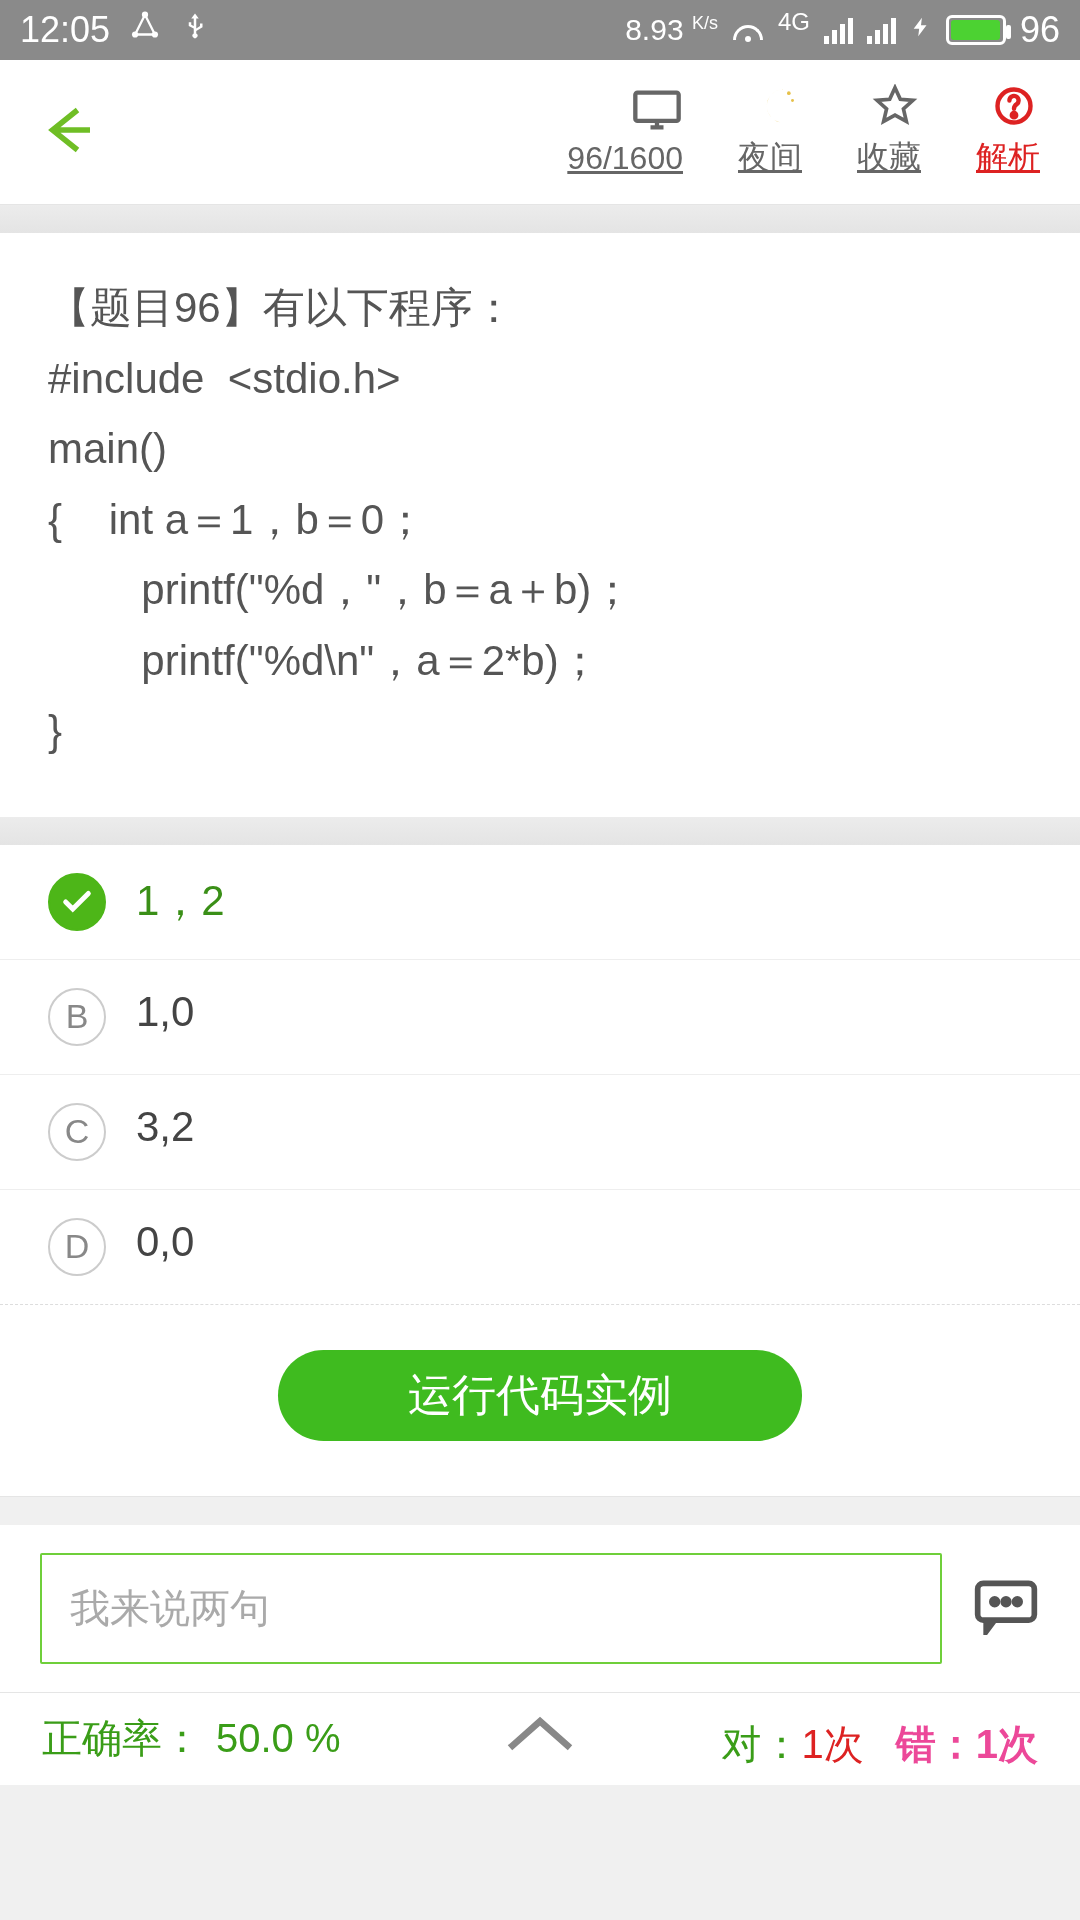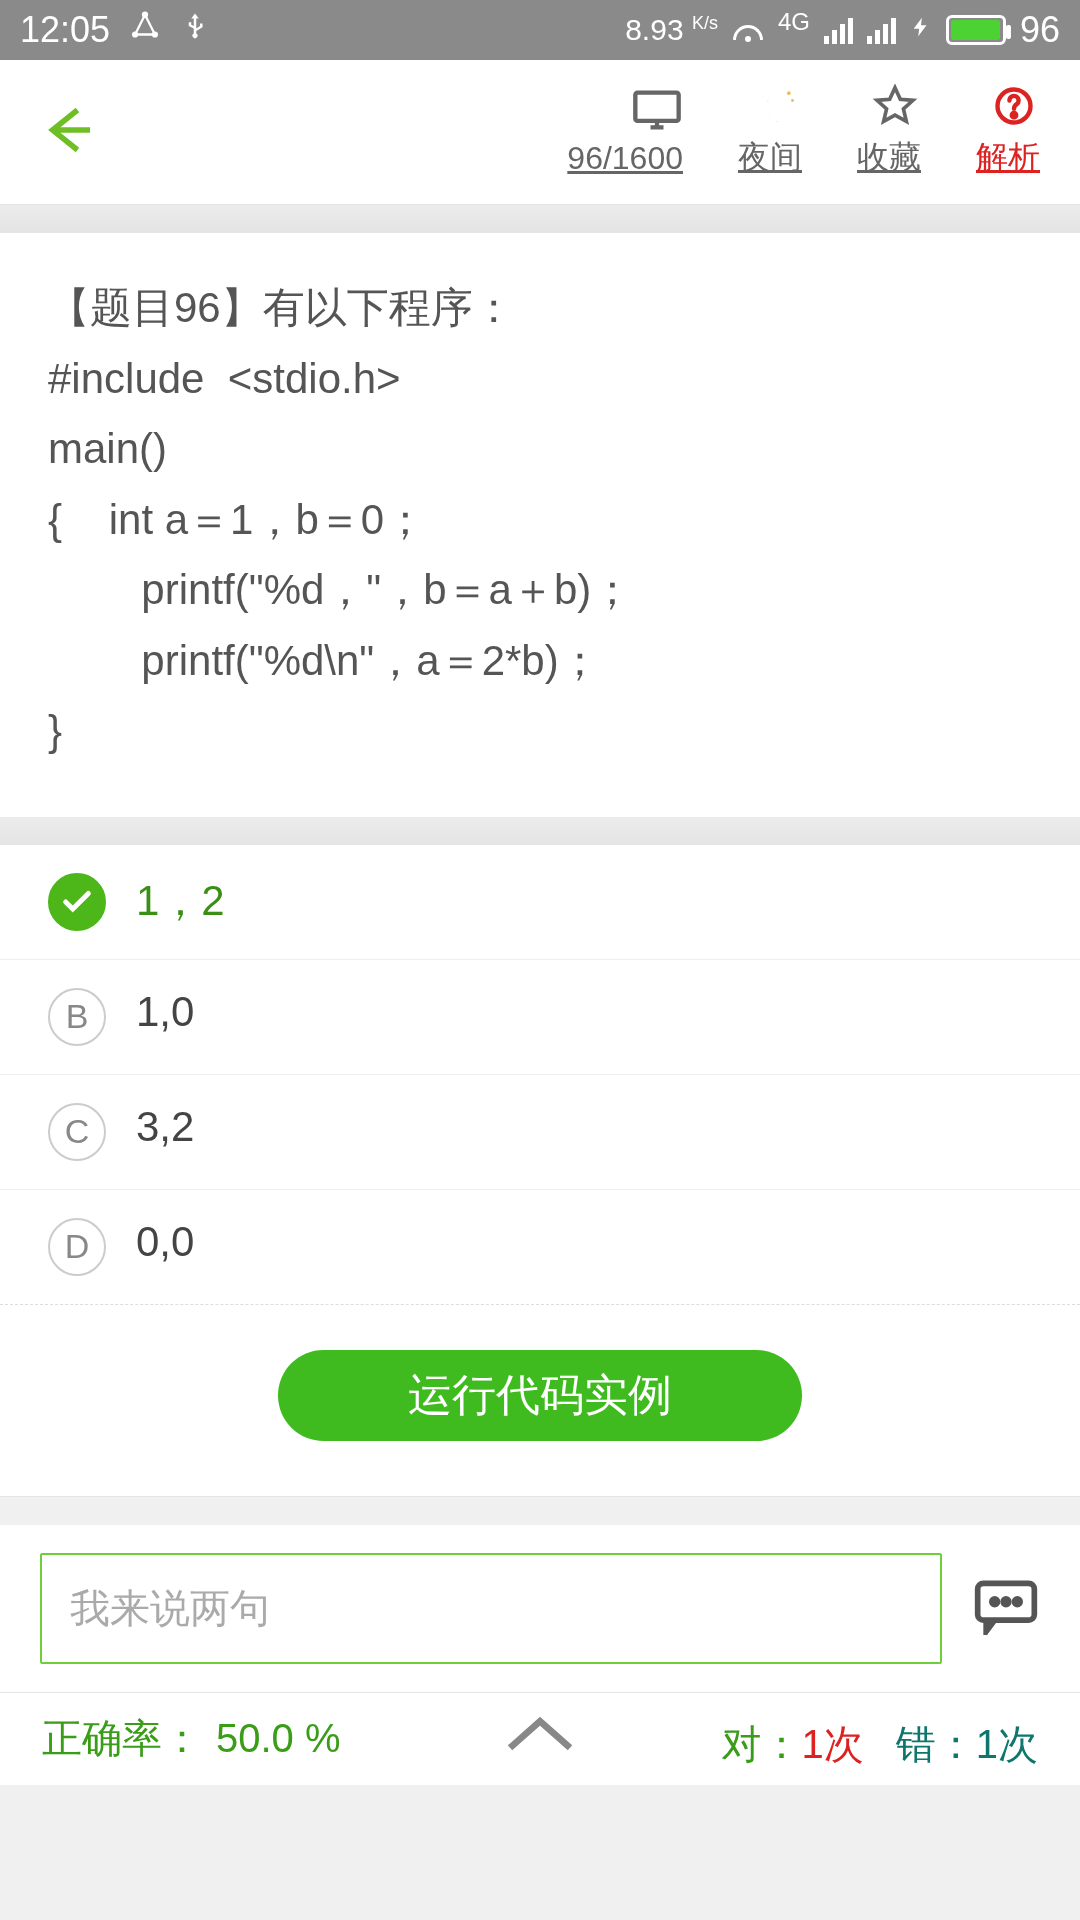--- a/index.html
+++ b/index.html
@@ -110,21 +110,21 @@
 }
 .footer .rate-label { color:#3a9d18; }
 .footer .rate-val { color:#3a9d18; margin-left:14px;}
 .footer .chevron {
   position:absolute; left:50%; top:50%; transform:translate(-50%,-50%);
 }
 .footer .chevron svg { width:80px; height:40px; color:#888; }
 .footer .right { margin-left:auto; display:flex; gap:32px;margin-top:12px;}
 .footer .ok { color:#3a9d18; }
 .footer .ok b { color:#d22; font-weight:normal;}
-.footer .bad { color:#0f766e; }
+.footer .bad { color:#ec4899;font-weight:bold; }
 </style>
 </head>
 <body>
 
 <div class="status-bar">
   <div class="status-left">
     <span>12:05</span>
     <span>
       <svg viewBox="0 0 24 24" width="34" height="34" fill="#fff">
           <circle cx="12" cy="4" r="2.2"></circle>

